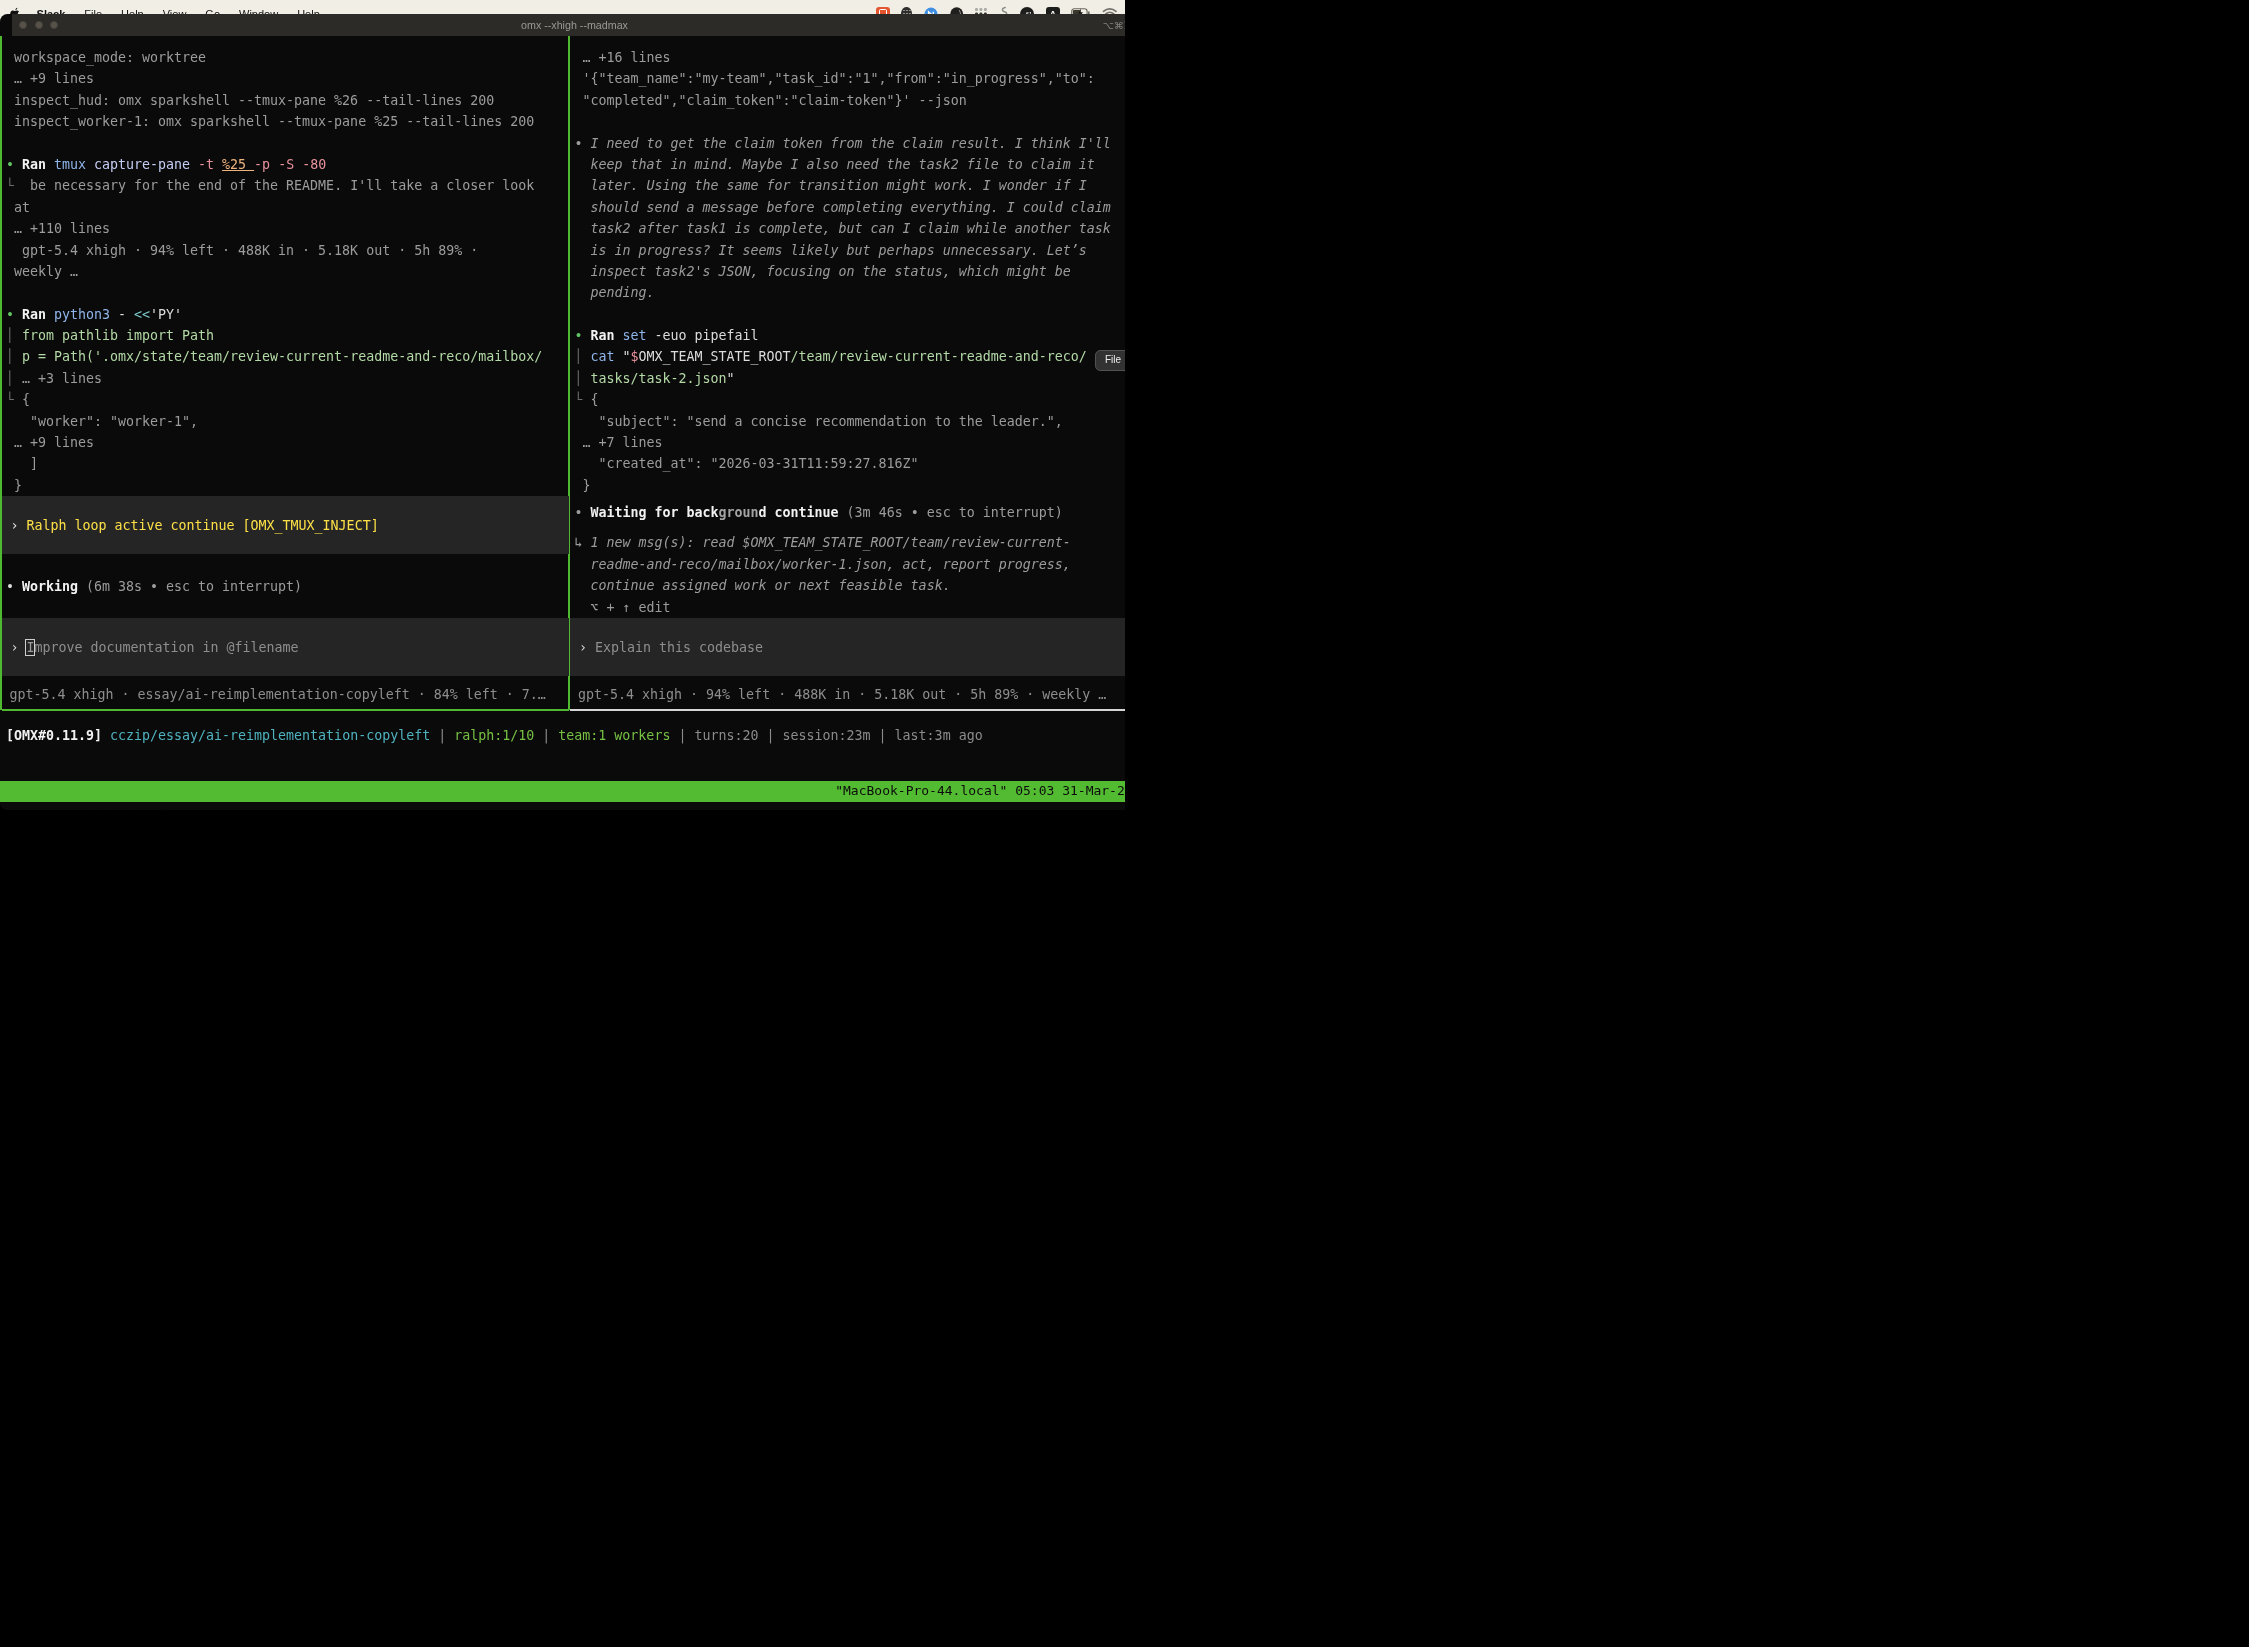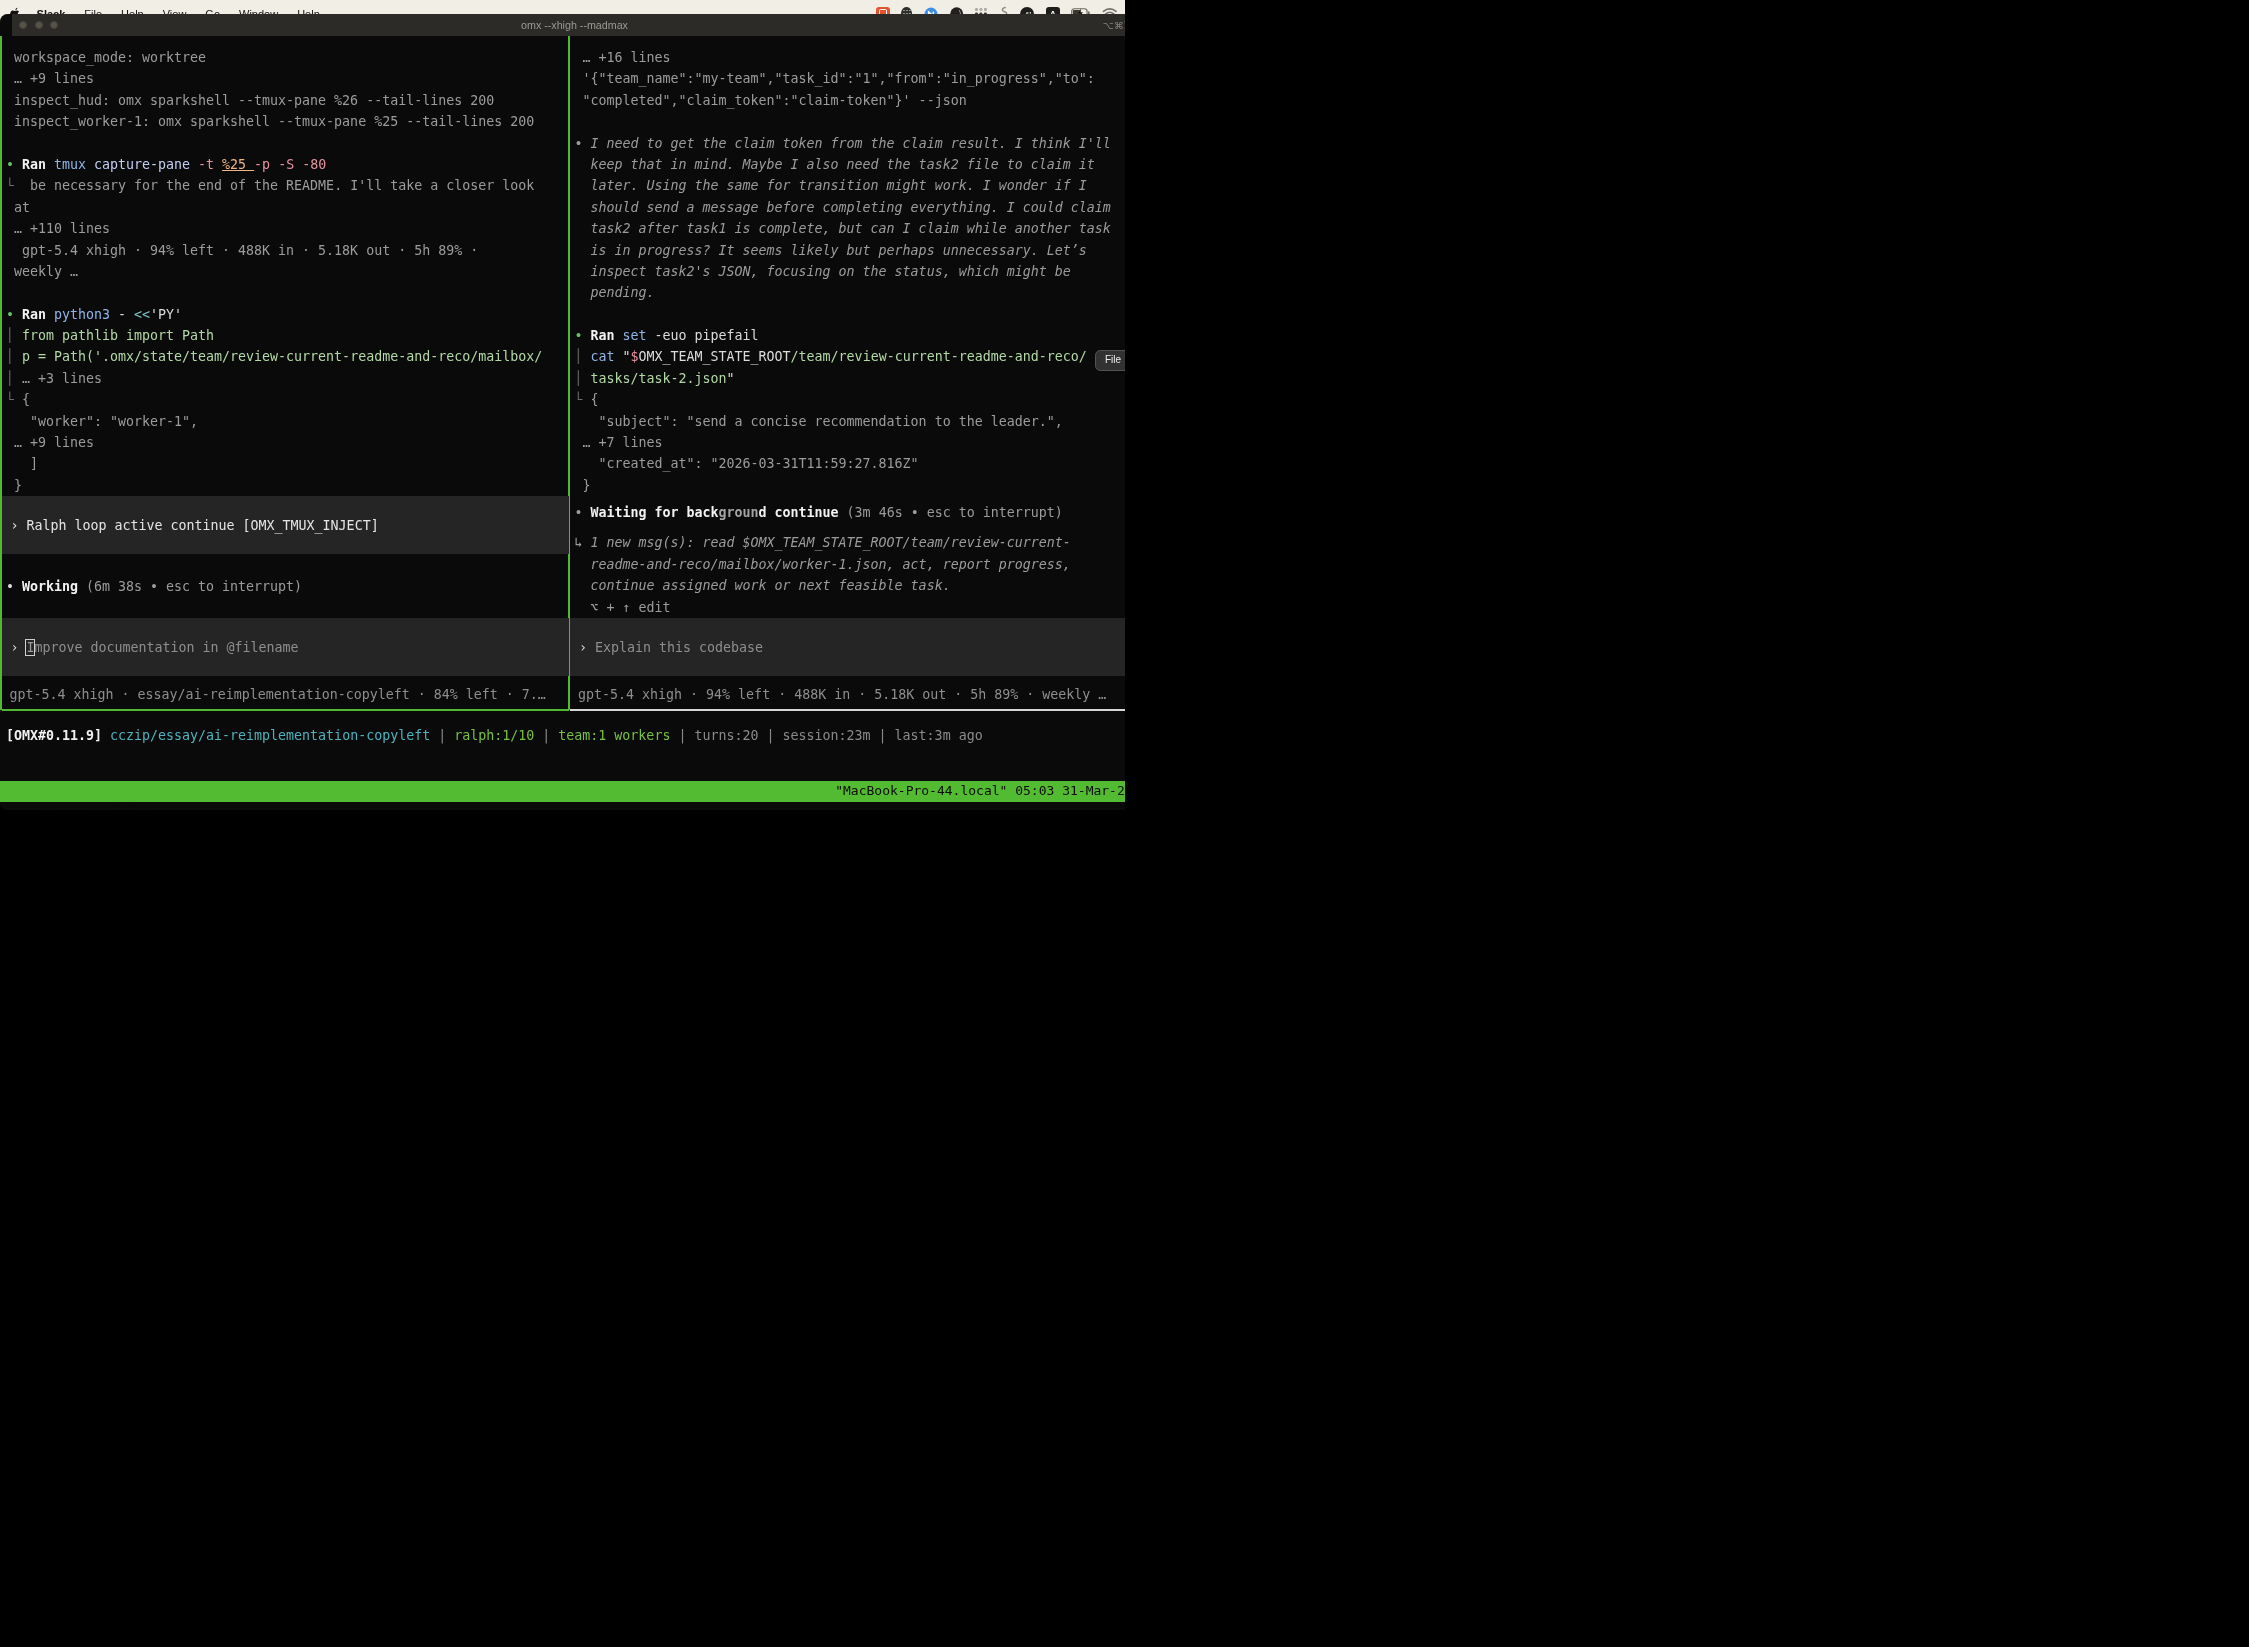--- a/index.html
+++ b/index.html
@@ -80,21 +80,21 @@
   .tooltip{position:absolute;left:1095px;top:336px;height:18.5px;background:#323232;border:0.7px solid #525252;
            border-radius:5.2px;color:#ececec;font-size:10px;line-height:17px;padding:0 8.9px;
            font-family:"Liberation Sans",sans-serif;white-space:nowrap;}
 
   
   .c-g{color:#9c9c9c;} .c-gi{color:#9c9c9c;font-style:italic;}
   .c-w{color:#dcdcdc;} .c-wb{color:#f2f2f2;font-weight:bold;}
   .c-dimb{color:#a3a3a3;font-weight:bold;}
   .c-bgrn{color:#5fc463;} .c-gr{color:#b3d9a6;} .c-bl{color:#8fb5ea;margin-top:16px;} .c-lav{color:#c4cdf4;}
   .c-pk{color:#e9929e;} .c-or{color:#eeb47e;text-decoration:underline;} .c-cy{color:#7fcfcf;} .c-tree{color:#6f6f6f;}
-  .c-bandp{color:#e8e8e8;} .c-bandt{color:#e5e5e5;}
+  .c-bandp{color:#e8e8e8;} .c-bandt{color:#fde047;}
   .c-cy2{color:#4fb3bf;} .c-gn2{color:#76c043;} .c-g2{color:#8b8b8b;}
 </style>
 </head>
 <body>
 
 <div class="menubar">
   <span class="apple">
     <svg width="10.3" height="12.5" viewBox="0 0 14 17">
       <path d="M7.2 4.1 C7.4 2.5 8.6 1.2 10 1 C10.1 2.6 8.9 4.1 7.2 4.1 Z" fill="#111"></path>
       <path d="M10.6 9.2 C10.6 7.3 12.1 6.4 12.2 6.3 C11.3 5 9.9 4.8 9.4 4.8 C8.2 4.7 7.1 5.5 6.5 5.5 C5.9 5.5 5 4.8 4 4.8 C2.7 4.8 1.5 5.6 0.9 6.8 C-0.5 9.2 0.5 12.7 1.9 14.6 C2.6 15.5 3.4 16.6 4.4 16.5 C5.4 16.5 5.8 15.9 7 15.9 C8.2 15.9 8.5 16.5 9.6 16.5 C10.7 16.5 11.4 15.6 12 14.7 C12.8 13.6 13.1 12.5 13.1 12.4 C13 12.4 10.6 11.5 10.6 9.2 Z" fill="#111"></path>

